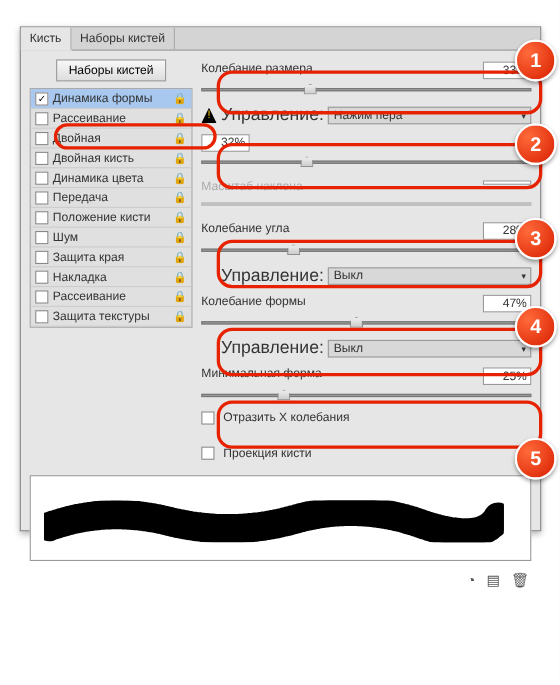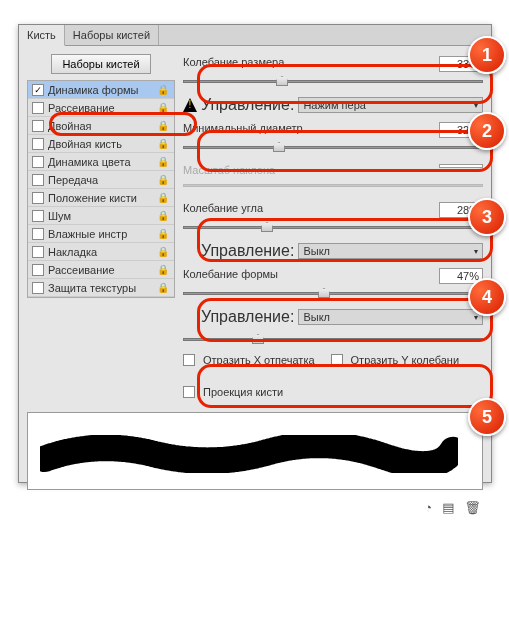--- a/index.html
+++ b/index.html
@@ -87,21 +87,21 @@
             <span>Положение кисти</span>
             <span class="lock-icon">🔒</span>
           </div>
         <div class="option-row">
             <span class="checkbox"></span>
             <span>Шум</span>
             <span class="lock-icon">🔒</span>
           </div>
         <div class="option-row">
             <span class="checkbox"></span>
-            <span>Влажные инстр</span>
+            <span>Защита края</span>
             <span class="lock-icon">🔒</span>
           </div>
         <div class="option-row">
             <span class="checkbox"></span>
             <span>Накладка</span>
             <span class="lock-icon">🔒</span>
           </div>
         <div class="option-row">
             <span class="checkbox"></span>
             <span>Рассеивание</span>
@@ -130,21 +130,20 @@
           <span class="warn">!</span>
           <span class="dropdown-label">Управление:</span>
           <div class="dropdown-select">
             <span>Нажим пера</span>
             <span class="arr">▾</span>
           </div>
         </div>
 
       <div class="control-group" style="margin-top:6px">
         <div class="control-row">
-            <span class="control-label">Минимальный диаметр</span>
             <span class="value-box">32%</span>
           </div>
         <div class="slider">
             <div class="slider-track"></div>
             <div class="slider-thumb" style="left:32%"></div>
           </div>
       </div>
 
       <div class="control-group">
         <div class="control-row">
@@ -186,34 +185,34 @@
       </div>
       <div class="dropdown">
           <span class="dropdown-label" style="margin-left:18px">Управление:</span>
           <div class="dropdown-select">
             <span>Выкл</span>
             <span class="arr">▾</span>
           </div>
         </div>
 
       <div class="control-group" style="margin-top:6px">
+        <div class="control-row">
+            <span class="control-label">Минимальная форма</span>
+            <span class="value-box">25%</span>
+          </div>
         <div class="slider">
             <div class="slider-track"></div>
             <div class="slider-thumb" style="left:25%"></div>
           </div>
       </div>
 
       <div style="display:flex;gap:16px;margin-top:6px">
         <div class="check-inline">
             <span class="checkbox"></span>
-            <span>Отразить X отпечатка</span>
-          </div>
-        <div class="check-inline">
-            <span class="checkbox"></span>
-            <span>Отразить Y колебани</span>
+            <span>Отразить X колебания</span>
           </div>
       </div>
       <div class="check-inline" style="margin-top:20px">
           <span class="checkbox"></span>
           <span>Проекция кисти</span>
         </div>
     </div>
   </div>
 
   <div class="preview">

